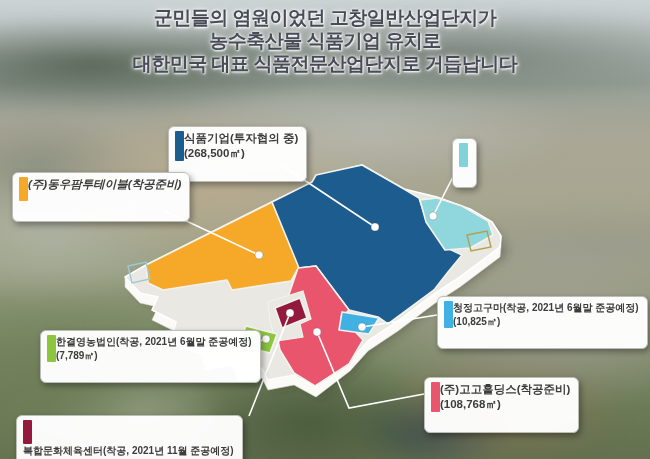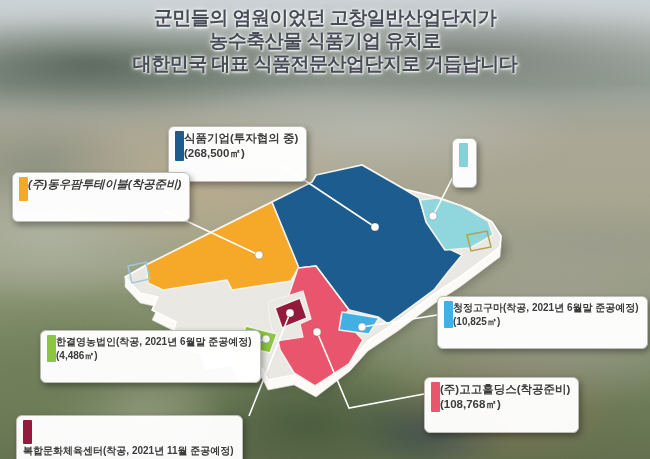--- a/index.html
+++ b/index.html
@@ -139,21 +139,21 @@
   <div class="chip" style="background: rgb(246, 168, 40);"></div>
   <div class="txt">
     <span>(주)동우팜투테이블(착공준비)</span>
   </div>
 </div>
 
 <div class="callout small" id="co-hangyeol">
   <div class="chip" style="background: rgb(140, 198, 63);"></div>
   <div class="txt">
     <span>한결영농법인(착공, 2021년 6월말 준공예정)</span>
-    <span>(4,486㎡)</span>
+    <span>(7,789㎡)</span>
   </div>
 </div>
 
 <div class="callout small" id="co-bokhap">
   <div class="chip" style="background: rgb(148, 26, 61);"></div>
   <div class="txt">
     <span>복합문화체육센터(착공, 2021년 11월 준공예정)</span>
     <span>(6,354㎡)</span>
   </div>
 </div>

